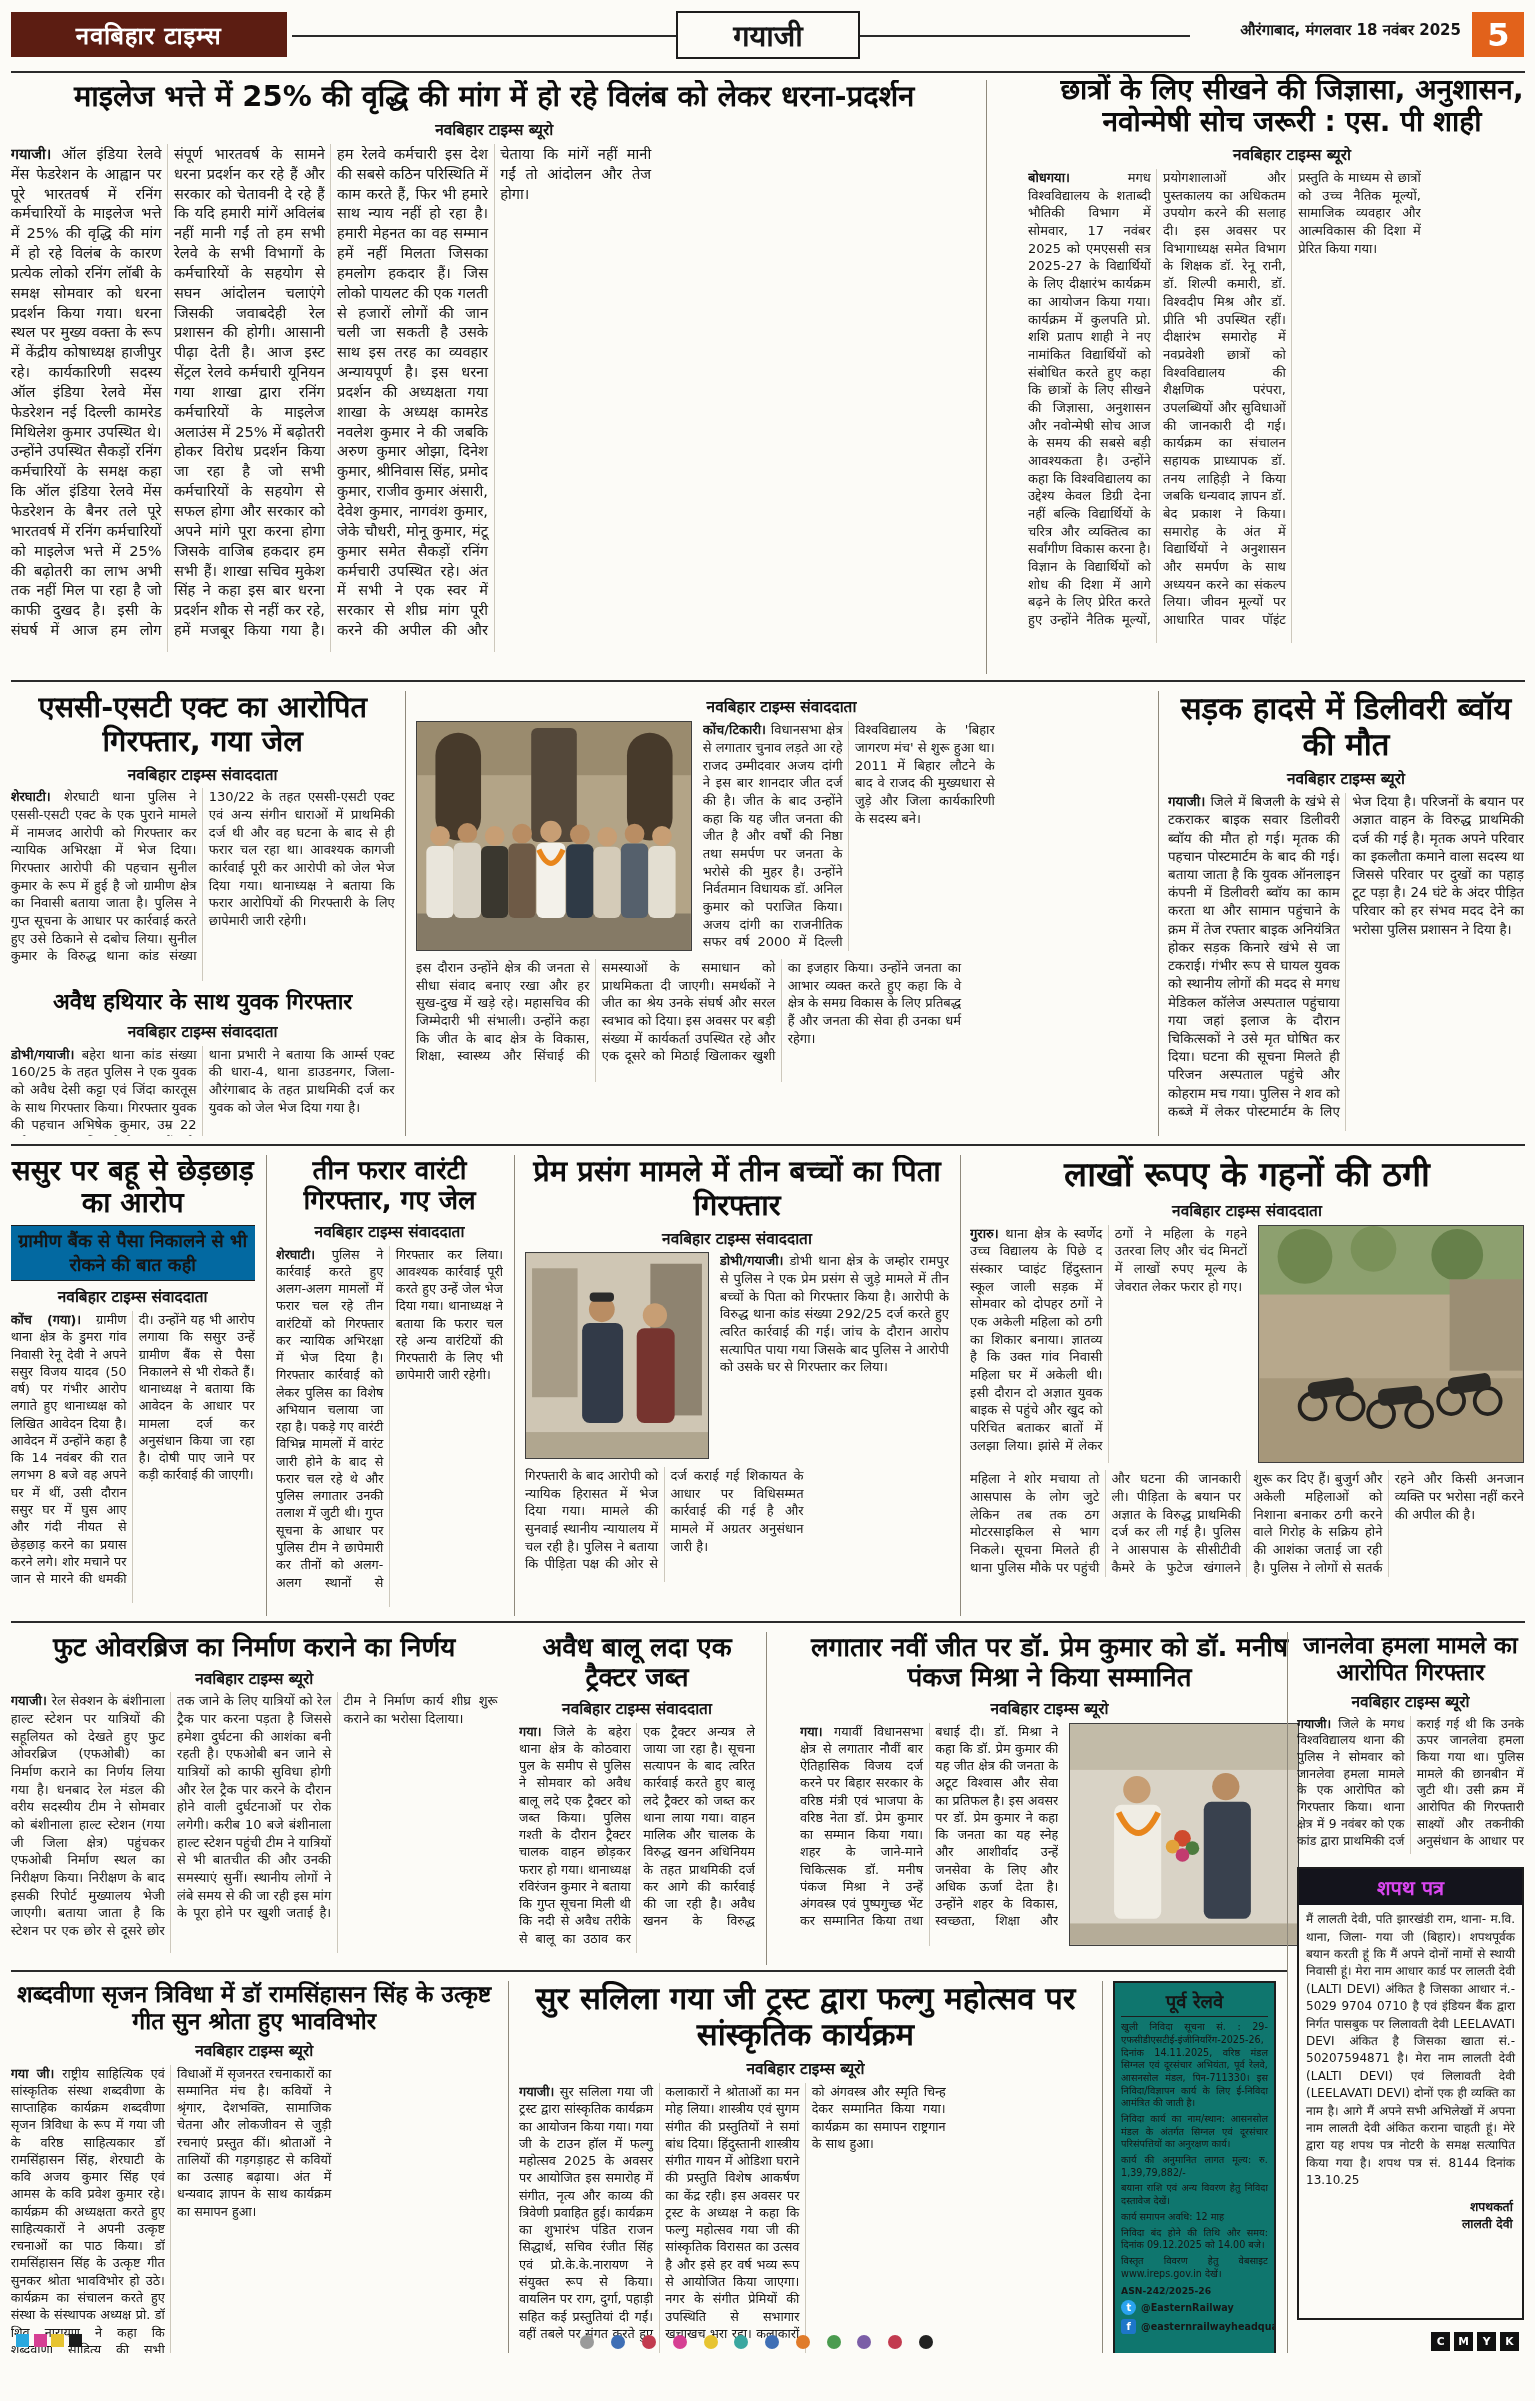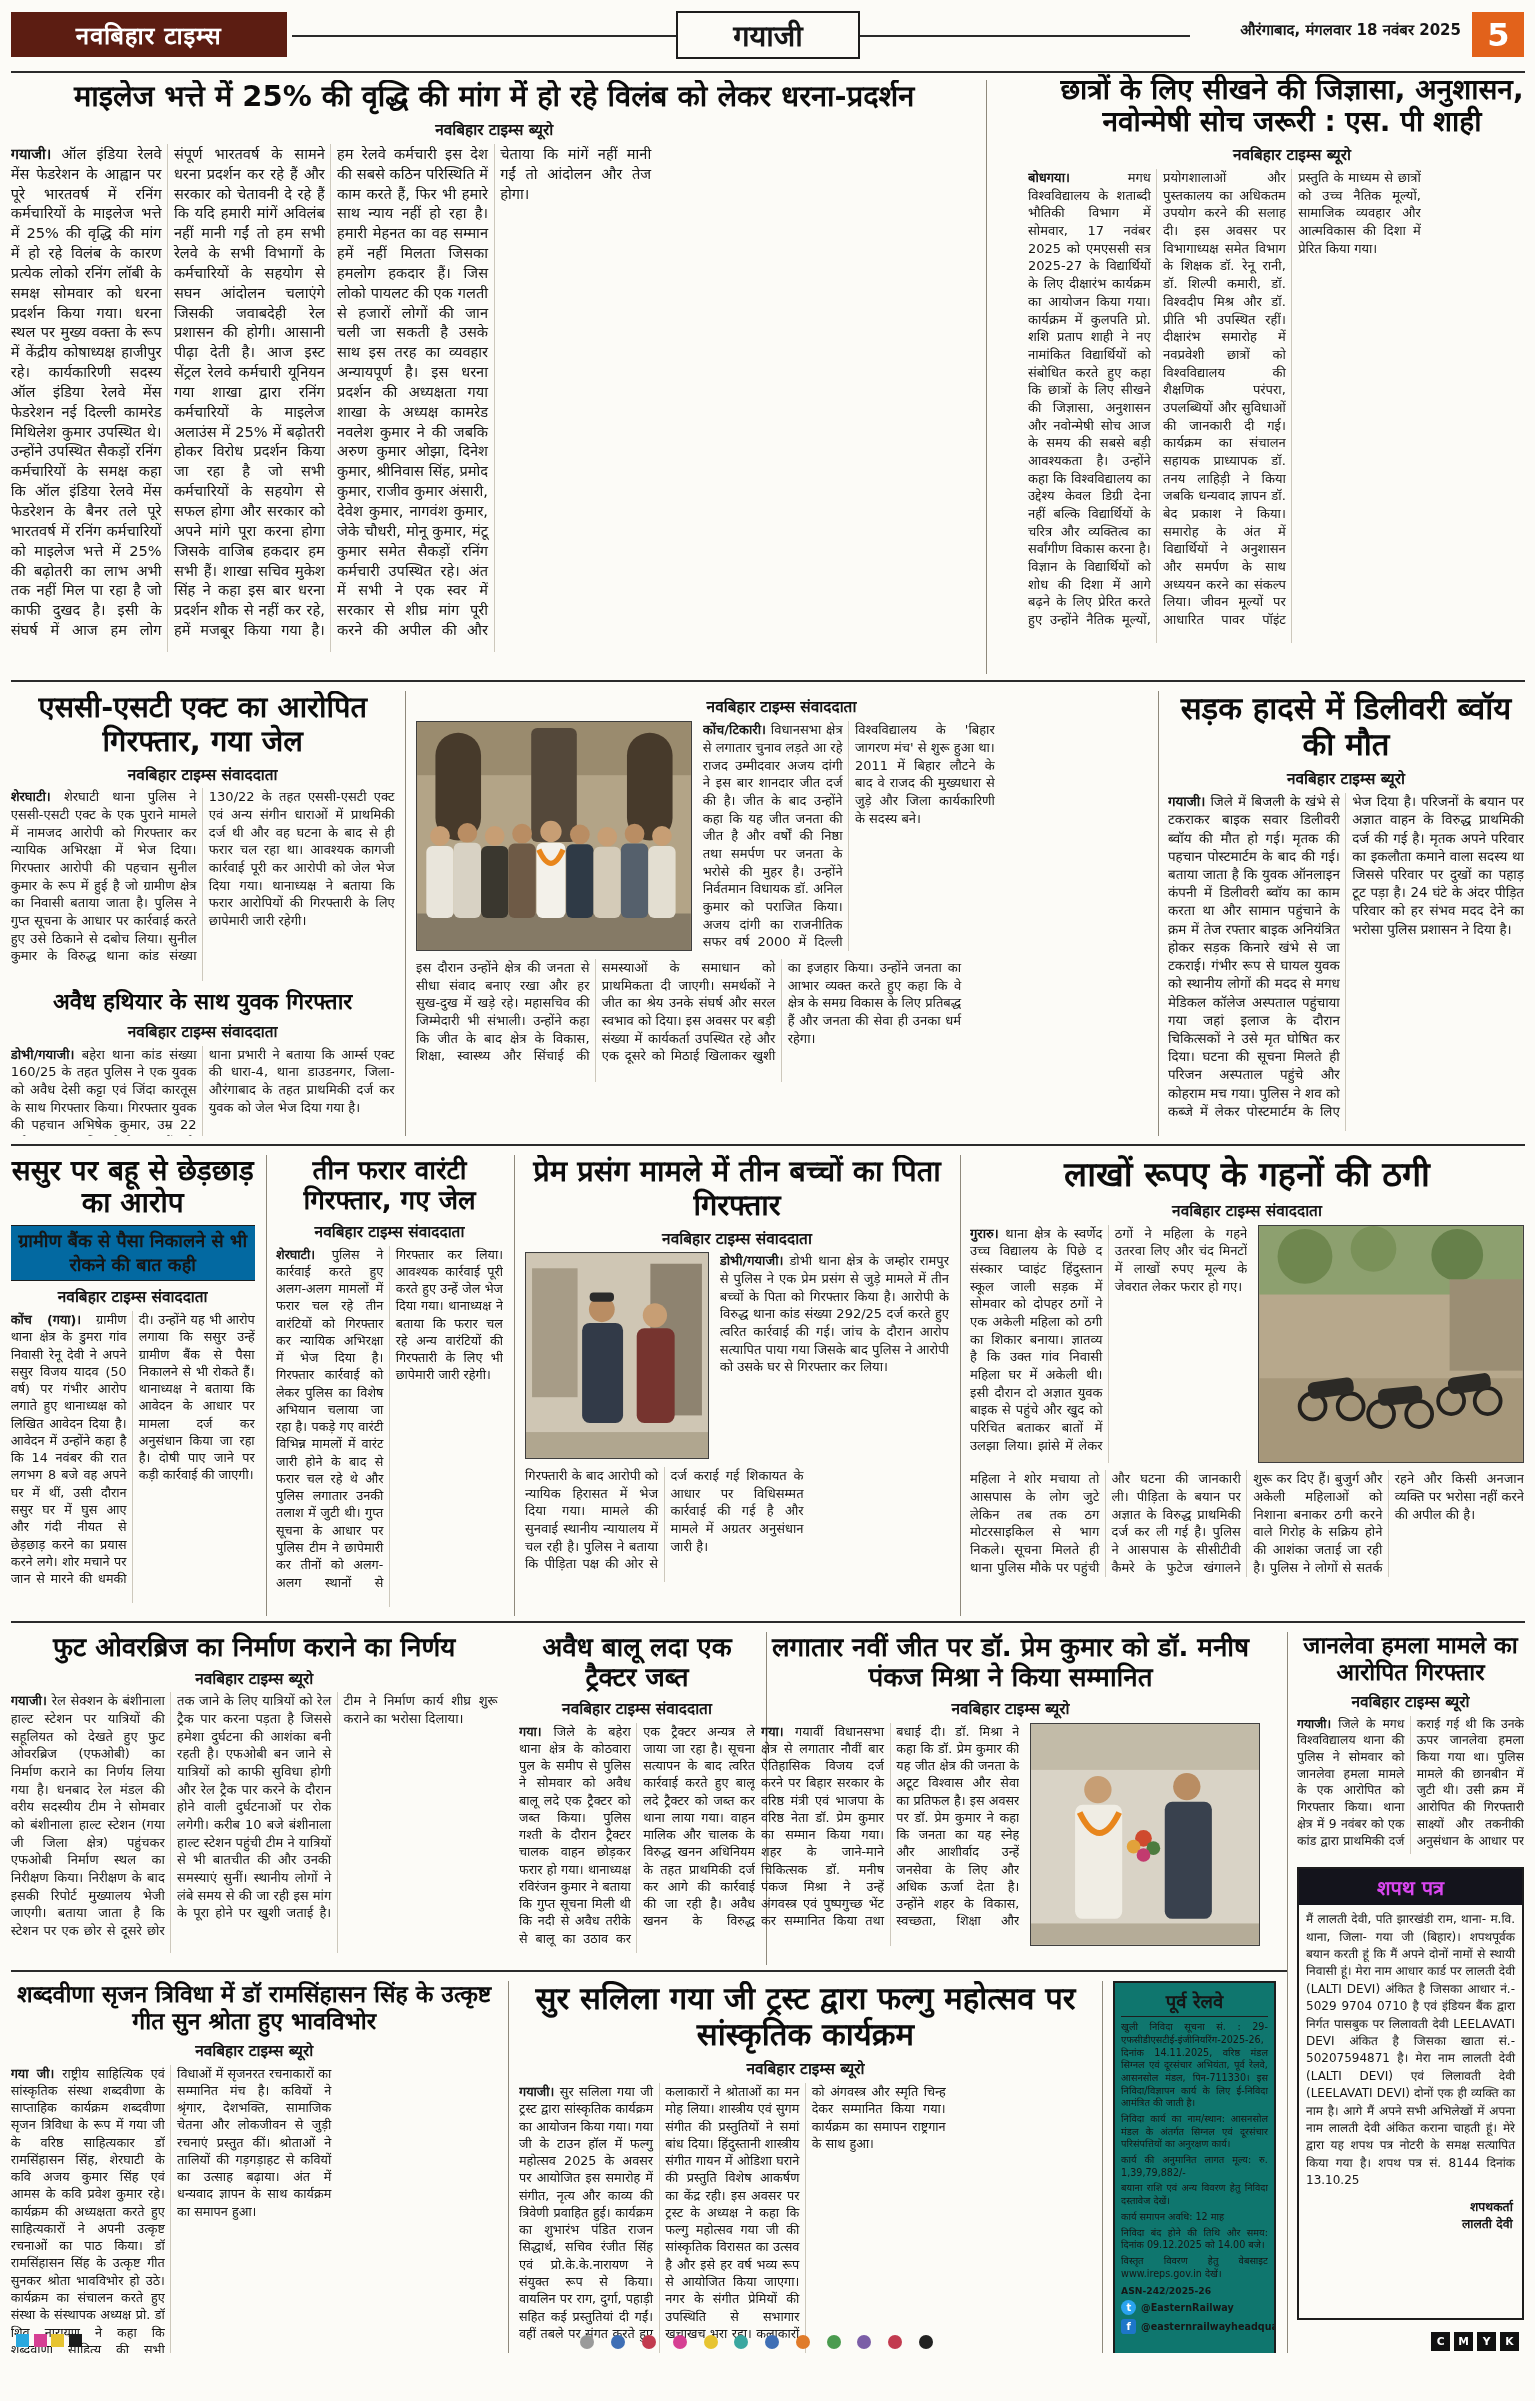--- a/index.html
+++ b/index.html
@@ -271,21 +271,21 @@
     <h1 class="headline" style="font-size:26px;">अवैध बालू लदा एक ट्रैक्टर जब्त</h1>
     <div class="byline">नवबिहार टाइम्स संवाददाता</div>
     <div class="body" style="columns:2;height:230px;font-size:12.7px;">
       <span class="dateline">गया।</span>
       <span>जिले के बहेरा थाना क्षेत्र के कोठवारा पुल के समीप से पुलिस ने सोमवार को अवैध बालू लदे एक ट्रैक्टर को जब्त किया। पुलिस गश्ती के दौरान ट्रैक्टर चालक वाहन छोड़कर फरार हो गया। थानाध्यक्ष रविरंजन कुमार ने बताया कि गुप्त सूचना मिली थी कि नदी से अवैध तरीके से बालू का उठाव कर एक ट्रैक्टर अन्यत्र ले जाया जा रहा है। सूचना सत्यापन के बाद त्वरित कार्रवाई करते हुए बालू लदे ट्रैक्टर को जब्त कर थाना लाया गया। वाहन मालिक और चालक के विरुद्ध खनन अधिनियम के तहत प्राथमिकी दर्ज कर आगे की कार्रवाई की जा रही है। अवैध खनन के विरुद्ध अभियान आगे भी जारी रहेगा।</span>
     </div>
   </section>
 
   <div class="vrule" style="left:766px;top:1632px;height:333px;"></div>
 
-  <section class="article" style="left:761px;top:1632px;width:499px;height:333px;">
+  <section class="article" style="left:800px;top:1632px;width:499px;height:333px;">
     <h1 class="headline" style="font-size:26px;">लगातार नवीं जीत पर डॉ. प्रेम कुमार को डॉ. मनीष पंकज मिश्रा ने किया सम्मानित</h1>
     <div class="byline">नवबिहार टाइम्स ब्यूरो</div>
     <div class="media-row">
       <div class="body" style="columns:2;height:223px;font-size:12.7px;flex:1;">
         <span class="dateline">गया।</span>
         <span>गयावीं विधानसभा क्षेत्र से लगातार नौवीं बार ऐतिहासिक विजय दर्ज करने पर बिहार सरकार के वरिष्ठ मंत्री एवं भाजपा के वरिष्ठ नेता डॉ. प्रेम कुमार का सम्मान किया गया। शहर के जाने-माने चिकित्सक डॉ. मनीष पंकज मिश्रा ने उन्हें अंगवस्त्र एवं पुष्पगुच्छ भेंट कर सम्मानित किया तथा बधाई दी। डॉ. मिश्रा ने कहा कि डॉ. प्रेम कुमार की यह जीत क्षेत्र की जनता के अटूट विश्वास और सेवा का प्रतिफल है। इस अवसर पर डॉ. प्रेम कुमार ने कहा कि जनता का यह स्नेह और आशीर्वाद उन्हें जनसेवा के लिए और अधिक ऊर्जा देता है। उन्होंने शहर के विकास, स्वच्छता, शिक्षा और स्वास्थ्य सुविधाओं के विस्तार को अपनी प्राथमिकता बताया। मौके पर मौजूद गणमान्य लोगों ने भी उन्हें बधाई दी।</span>
       </div>
       <svg class="photo" width="230" height="223" viewBox="0 0 300 290" role="img">
         <rect width="300" height="290" fill="#d9d3c6"></rect>
         <rect width="300" height="60" fill="#c2bba8"></rect>

